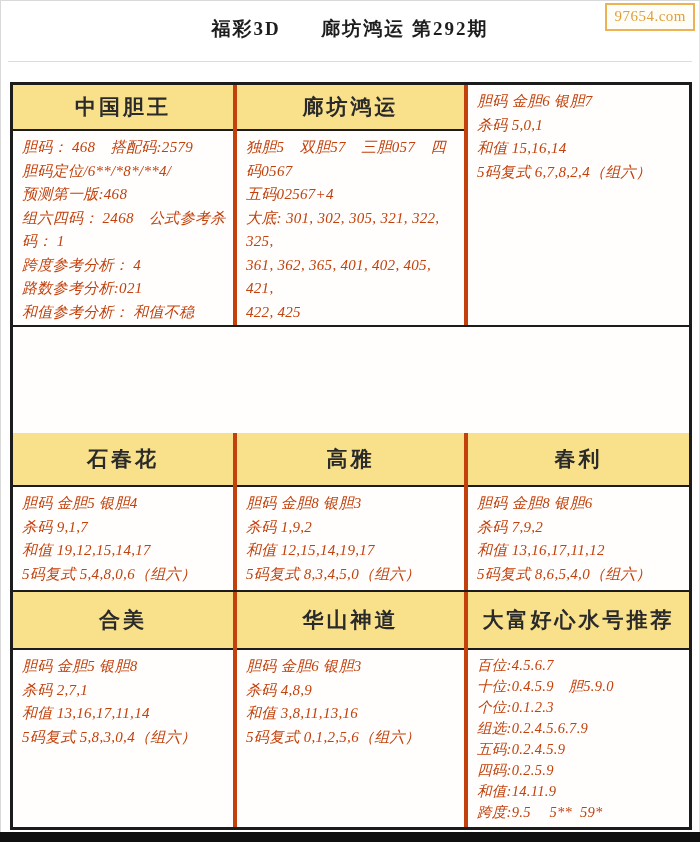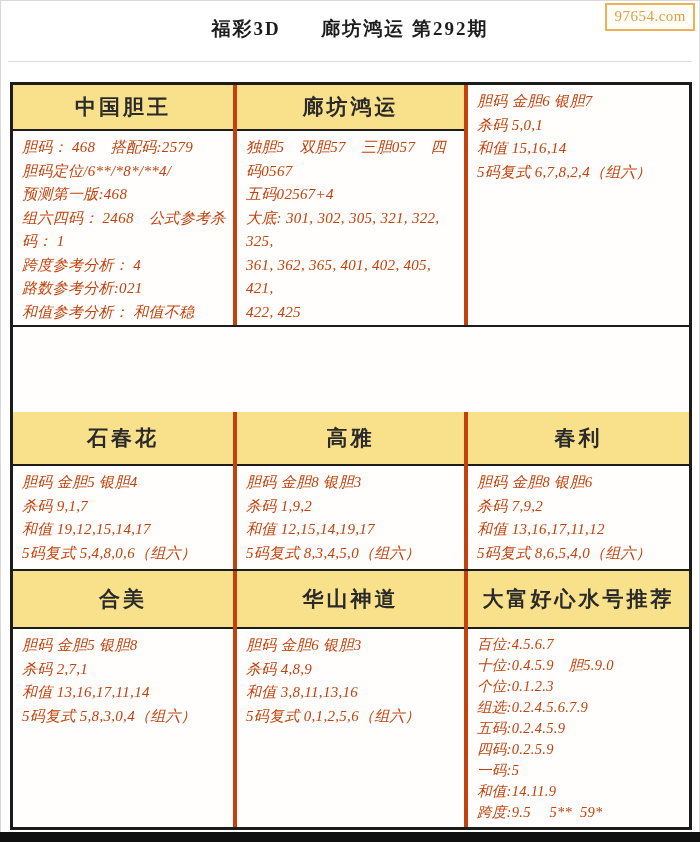--- a/index.html
+++ b/index.html
@@ -184,21 +184,20 @@
     </div>
     <div class="cell c3">
       <div class="cell-header">大富好心水号推荐</div>
       <div class="cell-body tight">
           <div class="line">百位:4.5.6.7</div>
           <div class="line">十位:0.4.5.9　胆5.9.0</div>
           <div class="line">个位:0.1.2.3</div>
           <div class="line">组选:0.2.4.5.6.7.9</div>
           <div class="line">五码:0.2.4.5.9</div>
           <div class="line">四码:0.2.5.9</div>
-          <div class="line">一码:5</div>
           <div class="line">和值:14.11.9</div>
           <div class="line">跨度:9.5　 5**  59*</div>
         </div>
     </div>
   </div>
 
 </div>
 
 <div class="bottom-bar"></div>
 

